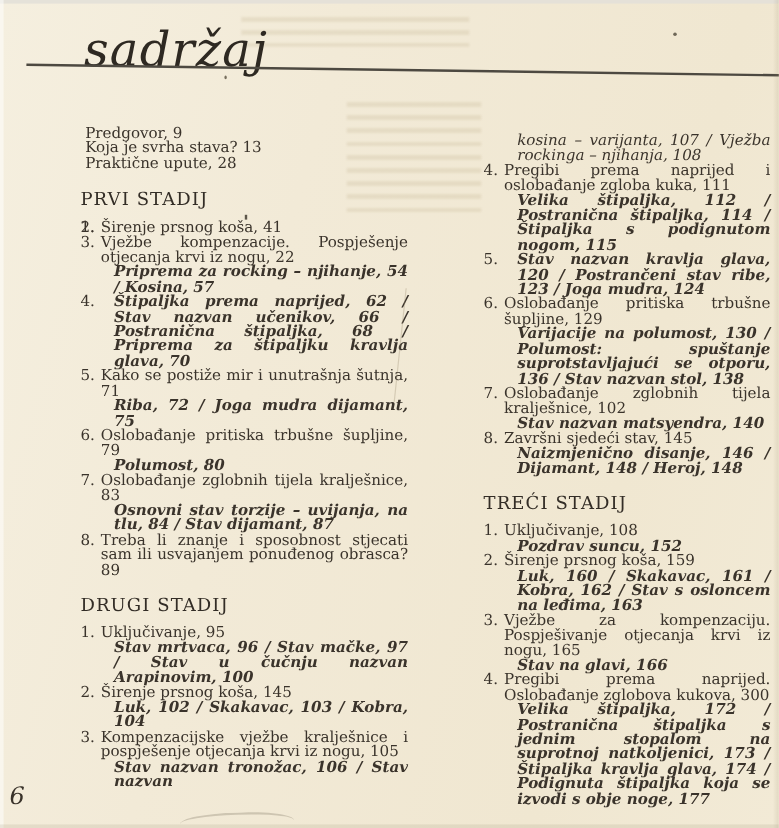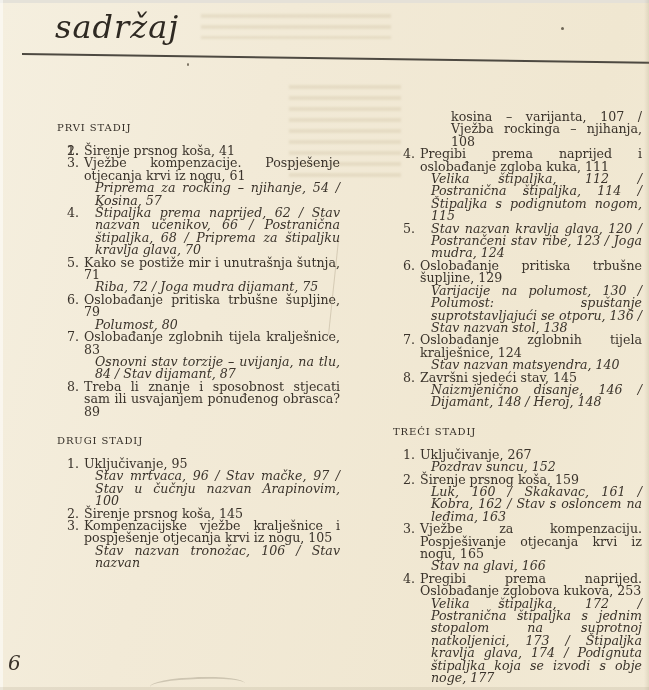--- a/index.html
+++ b/index.html
@@ -14,48 +14,48 @@
   .page {
     position: absolute; inset: 0;
     background: linear-gradient(105deg, #f5efdf 0%, #f2ead7 35%, #f0e7d1 75%, #f2ead6 100%);
   }
   .edge-top   { position: absolute; left: 0; top: 0; width: 649px; height: 3px; background: #e3e0d8; opacity: .9; }
   .edge-left  { position: absolute; left: 0; top: 0; width: 3px; height: 690px; background: rgba(255,255,255,.5); }
   .edge-right { position: absolute; right: 0; top: 0; width: 5px; height: 690px; background: linear-gradient(90deg, rgba(0,0,0,0), rgba(150,135,100,.18)); }
   .edge-bottom{ position: absolute; left: 0; bottom: 0; width: 649px; height: 3px; background: rgba(160,150,120,.18); }
 
   .title {
-    position: absolute; left: 54px; top: 0; margin: 1px;
+    position: absolute; left: 54px; top: 0; margin: 16px;
     font-weight: 400; font-style: italic;
-    font-size: 32px; line-height: 52px; letter-spacing: 1px;
+    font-size: 40px; line-height: 52px; letter-spacing: 1px;
     color: #2e2922;
   }
   .rule {
     position: absolute; left: 22px; top: 53px; width: 630px; height: 2px;
     background: #4d4941;
     transform: rotate(.8deg); transform-origin: left center;
   }
 
   .col { position: absolute; font-size: 12.6px; line-height: 12.4px; }
   .col-left  { left: 55px;  top: 105px; width: 285px; }
   .col-right { left: 391px; top: 111px; width: 251px; }
 
   .front-matter { margin-bottom: 17px; }
   .fm-line { padding-left: 16px; }
 
   .section-heading {
-    margin: 16px 2px 10px;
-    font-size: 10px; line-height: 14px; letter-spacing: .9px;
+    margin: 16px 12px 10px;
+    font-size: 15px; line-height: 14px; letter-spacing: .9px;
     color: #332d26;
   }
   .item { position: relative; padding-left: 29px; }
   .num  { position: absolute; left: 12px; top: 0; }
   .main { text-align: justify; }
-  .sub  { font-style: italic; margin-left: 11px; text-align: justify; }
-  .continuation { margin-left: 60px; text-align: justify; }
+  .sub  { font-style: italic; margin-left: 11px; text-align: justify; font-weight: bold; }
+  .continuation { font-style: italic; margin-left: 40px; text-align: justify; }
 
   .page-num {
     position: absolute; left: 8px; top: 651px;
     font-size: 20px; font-style: italic; color: #3a332b;
   }
 
   
   .ghost {
     position: absolute; opacity: .5; filter: blur(.8px);
     background: repeating-linear-gradient(180deg,
@@ -79,31 +79,36 @@
 <body>
 
 <div class="page">
   <div class="ghost ghost-a"></div>
   <div class="ghost ghost-b"></div>
 
   <h1 class="title">sadržaj</h1>
   <div class="rule"></div>
 
   <div class="col col-left">
+      <div class="front-matter">
+        <div class="fm-line">Predgovor, 9</div>
+        <div class="fm-line">Koja je svrha stava? 13</div>
+        <div class="fm-line">Praktične upute, 28</div>
+      </div>
       <div class="section-heading">PRVI STADIJ</div>
       <div class="item">
         <span class="num">1.</span>
       </div>
       <div class="item">
         <span class="num">2.</span>
         <div class="main">Širenje prsnog koša, 41</div>
       </div>
       <div class="item">
         <span class="num">3.</span>
-        <div class="main">Vježbe kompenzacije. Pospješenje otjecanja krvi iz nogu, 61</div>
+        <div class="main">Vježbe kompenzacije. Pospješenje otjecanja krvi iz nogu, 22</div>
         <div class="sub">Priprema za rocking – njihanje, 54 / Kosina, 57</div>
       </div>
       <div class="item">
         <span class="num">4.</span>
         <div class="sub">Štipaljka prema naprijed, 62 / Stav nazvan učenikov, 66 / Postranična štipaljka, 68 / Priprema za štipaljku kravlja glava, 70</div>
       </div>
       <div class="item">
         <span class="num">5.</span>
         <div class="main">Kako se postiže mir i unutrašnja šutnja, 71</div>
         <div class="sub">Riba, 72 / Joga mudra dijamant, 75</div>
@@ -124,20 +129,21 @@
       </div>
       <div class="section-heading">DRUGI STADIJ</div>
       <div class="item">
         <span class="num">1.</span>
         <div class="main">Uključivanje, 95</div>
         <div class="sub">Stav mrtvaca, 96 / Stav mačke, 97 / Stav u čučnju nazvan Arapinovim, 100</div>
       </div>
       <div class="item">
         <span class="num">2.</span>
         <div class="main">Širenje prsnog koša, 145</div>
+        <div class="sub">Luk, 102 / Skakavac, 103 / Kobra, 104</div>
       </div>
       <div class="item">
         <span class="num">3.</span>
         <div class="main">Kompenzacijske vježbe kralješnice i pospješenje otjecanja krvi iz nogu, 105</div>
         <div class="sub">Stav nazvan tronožac, 106 / Stav nazvan</div>
       </div>
     </div>
   <div class="col col-right">
       <div class="continuation">kosina – varijanta, 107 / Vježba rockinga – njihanja, 108</div>
       <div class="item">
@@ -149,47 +155,47 @@
         <span class="num">5.</span>
         <div class="sub">Stav nazvan kravlja glava, 120 / Postrančeni stav ribe, 123 / Joga mudra, 124</div>
       </div>
       <div class="item">
         <span class="num">6.</span>
         <div class="main">Oslobađanje pritiska trbušne šupljine, 129</div>
         <div class="sub">Varijacije na polumost, 130 / Polumost: spuštanje suprotstavljajući se otporu, 136 / Stav nazvan stol, 138</div>
       </div>
       <div class="item">
         <span class="num">7.</span>
-        <div class="main">Oslobađanje zglobnih tijela kralješnice, 124</div>
+        <div class="main">Oslobađanje zglobnih tijela kralješnice, 102</div>
         <div class="sub">Stav nazvan matsyendra, 140</div>
       </div>
       <div class="item">
         <span class="num">8.</span>
         <div class="main">Završni sjedeći stav, 145</div>
         <div class="sub">Naizmjenično disanje, 146 / Dijamant, 148 / Heroj, 148</div>
       </div>
       <div class="section-heading">TREĆI STADIJ</div>
       <div class="item">
         <span class="num">1.</span>
-        <div class="main">Uključivanje, 267</div>
+        <div class="main">Uključivanje, 108</div>
         <div class="sub">Pozdrav suncu, 152</div>
       </div>
       <div class="item">
         <span class="num">2.</span>
         <div class="main">Širenje prsnog koša, 159</div>
         <div class="sub">Luk, 160 / Skakavac, 161 / Kobra, 162 / Stav s osloncem na leđima, 163</div>
       </div>
       <div class="item">
         <span class="num">3.</span>
         <div class="main">Vježbe za kompenzaciju. Pospješivanje otjecanja krvi iz nogu, 165</div>
         <div class="sub">Stav na glavi, 166</div>
       </div>
       <div class="item">
         <span class="num">4.</span>
-        <div class="main">Pregibi prema naprijed. Oslobađanje zglobova kukova, 253</div>
+        <div class="main">Pregibi prema naprijed. Oslobađanje zglobova kukova, 300</div>
         <div class="sub">Velika štipaljka, 172 / Postranična štipaljka s jednim stopalom na suprotnoj natkoljenici, 173 / Štipaljka kravlja glava, 174 / Podignuta štipaljka koja se izvodi s obje noge, 177</div>
       </div>
     </div>
 
   <div class="page-num">6</div>
 
   <div class="speck-1"></div>
   <div class="speck-2"></div>
   <div class="speck-3"></div>
   <div class="crease"></div>

